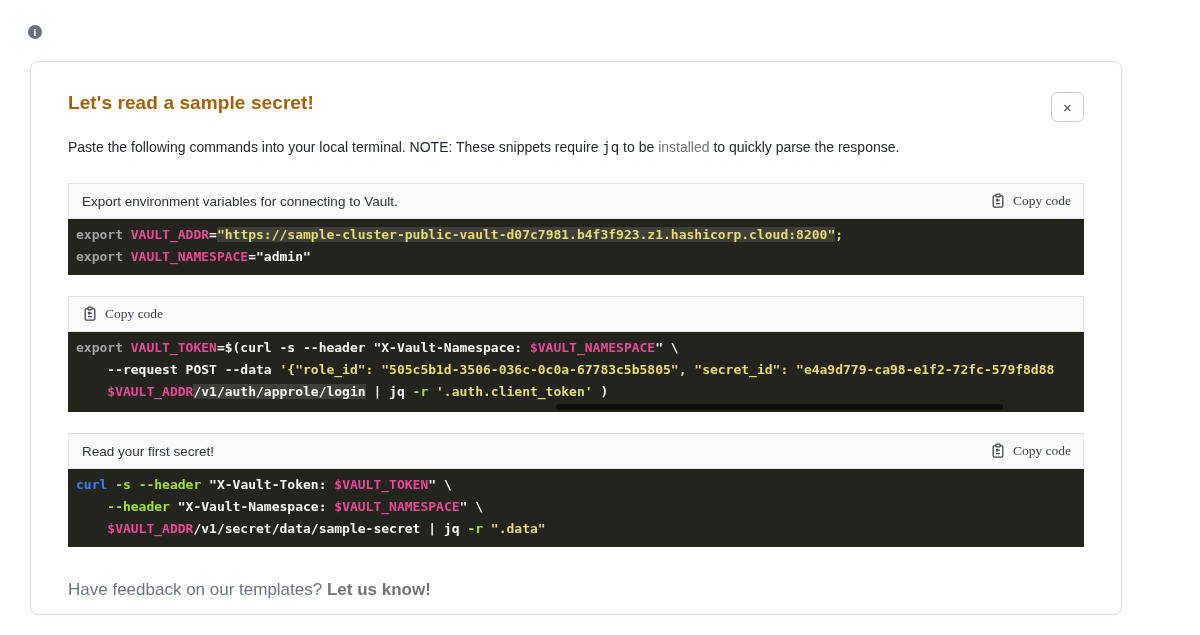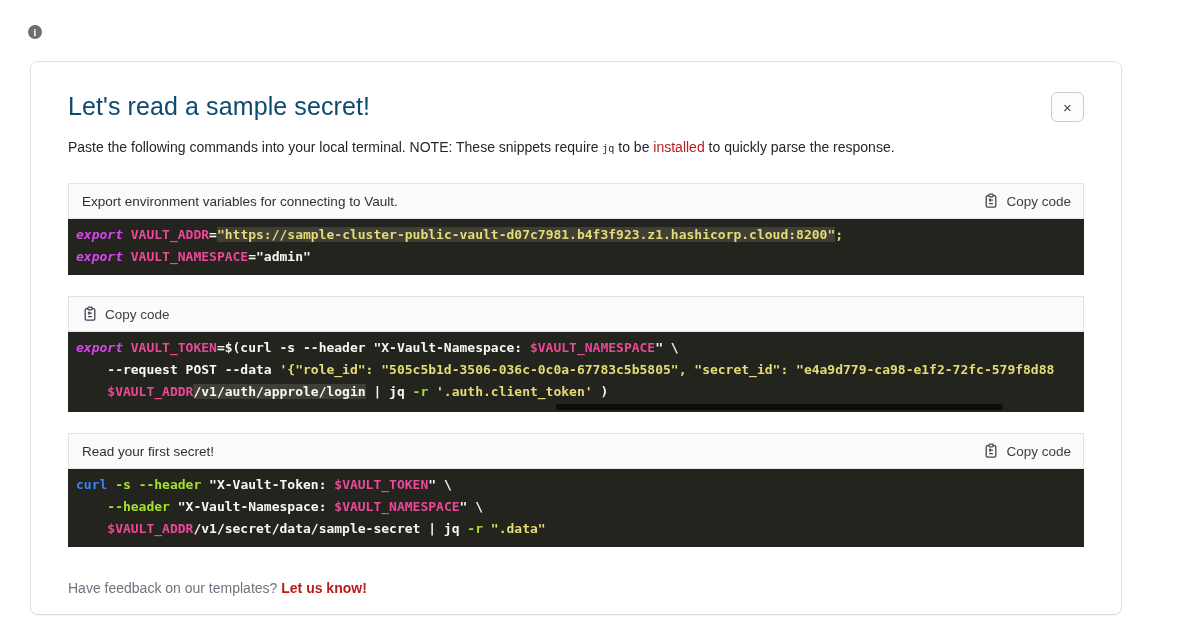--- a/index.html
+++ b/index.html
@@ -13,58 +13,58 @@
     background: #6b7077; color: #fff; font-size: 10px; font-weight: bold;
     display: inline-flex; align-items: center; justify-content: center;
     font-family: "Liberation Serif", serif; }
 
   
   .card { margin: 22px 0 0 30px; width: 1092px; height: 554px;
     border: 1px solid #dcdee3; border-radius: 8px; background: #fff;
     box-shadow: 0 1px 3px rgba(0,0,0,0.04); padding: 30px 37px 0 37px;
     position: relative; }
   .card-head { display: flex; justify-content: space-between; align-items: flex-start; }
-  .card-title { font-size: 25px; font-weight: normal; color: #0c4a6e; letter-spacing: .1px; }
+  .card-title { font-size: 19px; font-weight: bold; color: #a16207; letter-spacing: .1px; }
   .close-btn { width: 33px; height: 30px; border: 1px solid #c9ccd3; border-radius: 6px;
     background: #fdfdfd; color: #3b3e45; font-size: 15px; line-height: 1;
     display: flex; align-items: center; justify-content: center; cursor: pointer; }
 
   .intro { margin-top: 17px; font-size: 14px; color: #25272e; }
   .intro b { font-weight: normal; }
-  .mono-inline { font-family: "DejaVu Sans Mono", monospace; font-size: 10px; margin-top: 40px; }
-  .link { color: #b91c1c; text-decoration: none; cursor: pointer; }
+  .mono-inline { font-family: "DejaVu Sans Mono", monospace; font-size: 14px; margin-top: 40px; }
+  .link { color: #737373; text-decoration: none; cursor: pointer; }
 
   
   .sections { margin-top: 28px; }
   .section { margin-bottom: 21px; }
   .snippet-header { height: 36px; border: 1px solid #e1e3e7; background: #fbfbfc;
     display: flex; align-items: center; justify-content: space-between;
     padding: 0 12px 0 13px; gap: 40px; }
   .snippet-label { font-size: 13.5px; color: #2e3138; }
-  .copy-btn { display: flex; align-items: center; gap: 7px; font-size: 13.5px;
+  .copy-btn { display: flex; gap: 7px; font-size: 13.5px;
     color: #3c4049; cursor: pointer; background: none; border: none;
-    font-family: Liberation Sans, sans-serif; }
+    font-family: Liberation Serif, serif; }
   .copy-btn svg { display: block; }
 
   .code-block { position: relative; background: #23241e; padding: 5px 8px 7px 8px;
     overflow: hidden; }
   .code-block pre { font-family: "DejaVu Sans Mono", monospace; font-weight: bold;
     font-size: 13px; line-height: 22px; color: #f8f8f2; white-space: pre; }
   .code-block.has-scroll { padding-bottom: 9px; }
   .tk-plain  { color: #f8f8f2; }
-  .tk-pink   { color: #d946ef; font-style: italic; }
+  .tk-pink   { color: #a3a3a3; }
   .tk-orange { color: #ec4899; }
   .tk-yellow { color: #e6db74; }
   .tk-green  { color: #a6e22e; }
   .tk-cyan   { color: #3b82f6; }
   .tk-hl { background: #3e3f36; }
   .hscroll-thumb { position: absolute; bottom: 2px; left: 48%; width: 44%;
     height: 6px; border-radius: 3px; background: #0d0e0b; cursor: pointer; }
 
-  .footer { margin-top: 33px; font-size: 14px; color: #6e737e; }
+  .footer { margin-top: 33px; font-size: 17px; color: #6e737e; }
   .footer .link { font-weight: bold; }
 </style>
 </head>
 <body>
 
 <div class="banner">
   <span class="info-icon">i</span>
 </div>
 
 <div class="card">

